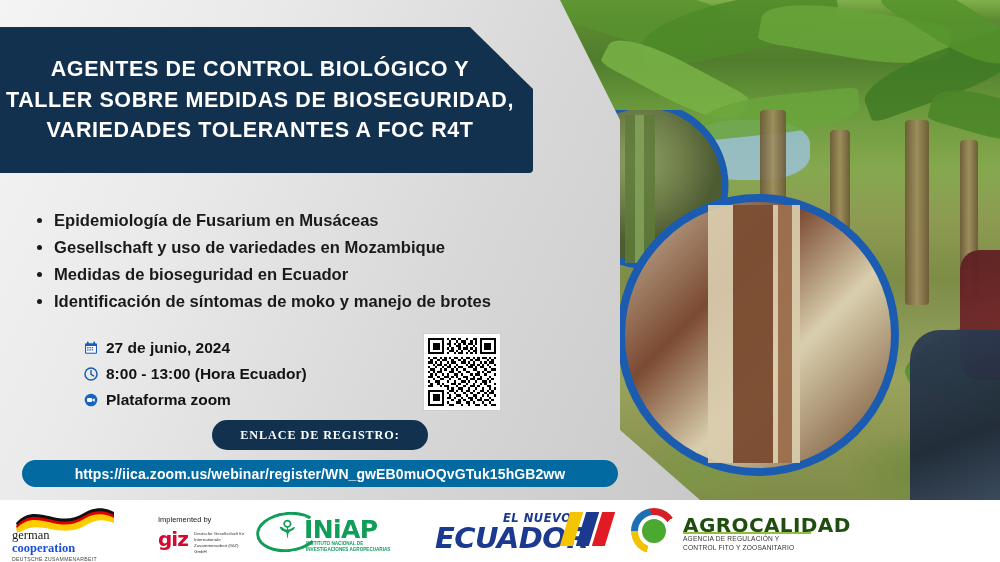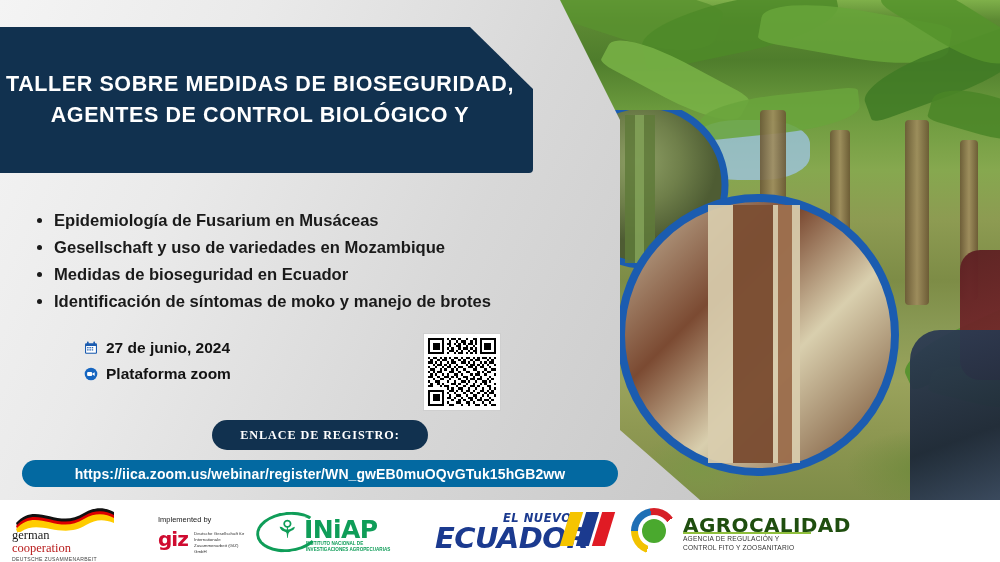--- a/index.html
+++ b/index.html
@@ -96,21 +96,21 @@
     position:absolute;left:0;top:500px;width:1000px;height:62px;
     background:#ffffff;display:flex;align-items:center;
   }
   .logo{position:relative;height:56px;display:flex;align-items:center;}
 
   
   .ger{width:150px;position:relative;height:56px;}
   .ger-ribbon{position:absolute;left:14px;top:3px;width:102px;height:26px;}
   .ger-txt{position:absolute;left:12px;top:26px;line-height:1.06;}
   .ger-txt .l1{font-family:"Liberation Serif",serif;font-size:12.5px;color:#1a1a1a;}
-  .ger-txt .l2{font-family:"Liberation Serif",serif;font-size:12.5px;color:#b91c1c;font-weight:normal;}
+  .ger-txt .l2{font-family:"Liberation Serif",serif;font-size:12.5px;color:#1d4ed8;font-weight:bold;}
   .ger-txt .l3{font-size:5.1px;color:#444;letter-spacing:.35px;margin-top:1px;}
 
   
   .giz{width:100px;position:relative;height:56px;}
   .giz .imp{position:absolute;left:8px;top:12px;font-size:7.5px;color:#222;}
   .giz .gz{position:absolute;left:8px;top:24px;font-size:20px;font-weight:bold;color:#cf0b30;font-family:"DejaVu Sans",sans-serif;letter-spacing:-1px;}
   .giz .gtxt{position:absolute;left:44px;top:28px;font-size:4.4px;color:#333;line-height:1.35;}
 
   
   .iniap{width:175px;position:relative;height:56px;}
@@ -191,22 +191,23 @@
     <circle cx="218" cy="225" r="137" fill="url(#g2)" stroke="#1b5cb0" stroke-width="8"></circle>
     <rect x="168" y="95" width="92" height="258" fill="#d9cdae" opacity=".92"></rect>
     <rect x="193" y="95" width="40" height="258" fill="#6d3b20" opacity=".85"></rect>
     <rect x="238" y="95" width="14" height="258" fill="#8a5130" opacity=".75"></rect>
   </svg>
 
   <div class="gray-panel"></div>
 
   <div class="navy-header"></div>
   <div class="title">
+    <span>AGENTES DE CONTROL BIOLÓGICO Y</span>
     <span>TALLER SOBRE MEDIDAS DE BIOSEGURIDAD,</span>
-    <span>AGENTES DE CONTROL BIOLÓGICO Y</span>
+    <span>VARIEDADES TOLERANTES A FOC R4T</span>
   </div>
 
   <div class="bullets">
     <ul>
       <li>Epidemiología de Fusarium en Musáceas</li>
       <li>Gesellschaft y uso de variedades en Mozambique</li>
       <li>Medidas de bioseguridad en Ecuador</li>
       <li>Identificación de síntomas de moko y manejo de brotes</li>
     </ul>
   </div>
@@ -223,20 +224,29 @@
               <rect x="3.1" y="6.1" width="1.5" height="1.2"></rect>
               <rect x="5.4" y="6.1" width="1.5" height="1.2"></rect>
               <rect x="7.7" y="6.1" width="1.5" height="1.2"></rect>
               <rect x="3.1" y="8.3" width="1.5" height="1.2"></rect>
               <rect x="5.4" y="8.3" width="1.5" height="1.2"></rect>
               <rect x="7.7" y="8.3" width="1.5" height="1.2"></rect>
             </g>
         </svg>
       </span>
       <span class="info-txt">27 de junio, 2024</span>
+    </div>
+    <div class="info-row">
+      <span class="info-ico">
+        <svg width="14" height="14" viewBox="0 0 14 14">
+          <circle cx="7" cy="7" r="6" fill="none" stroke="#1b5cb0" stroke-width="1.5"></circle>
+          <path d="M7 3.5V7.3l2.6 1.6" stroke="#1b5cb0" stroke-width="1.4" fill="none" stroke-linecap="round"></path>
+        </svg>
+      </span>
+      <span class="info-txt">8:00 - 13:00 (Hora Ecuador)</span>
     </div>
     <div class="info-row">
       <span class="info-ico">
         <svg width="14" height="14" viewBox="0 0 14 14">
           <circle cx="7" cy="7" r="6.3" fill="#1565c0"></circle>
           <rect x="3.1" y="5.1" width="5" height="4" rx="1" fill="#fff"></rect>
           <path d="M8.4 6.6l2.3-1.4v3.7L8.4 7.5z" fill="#fff"></path>
         </svg>
       </span>
       <span class="info-txt">Plataforma zoom</span>

